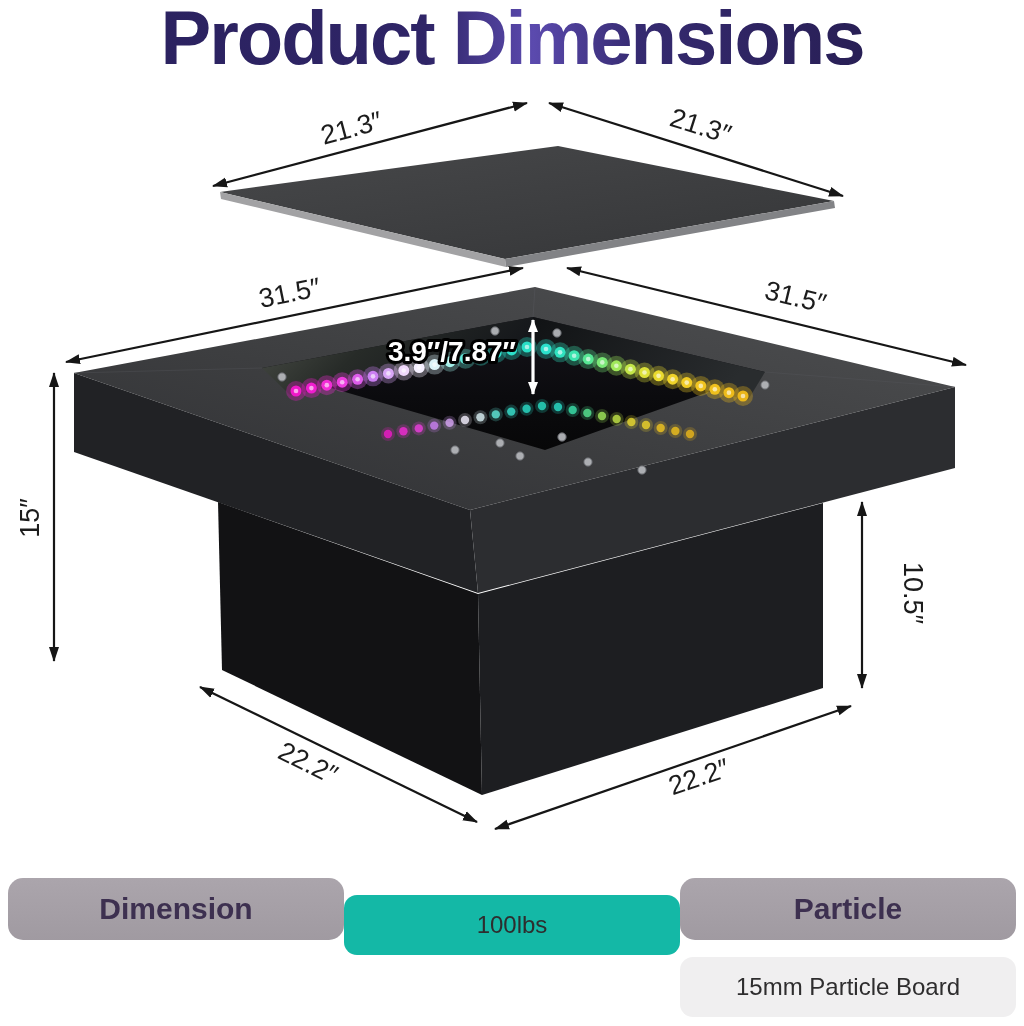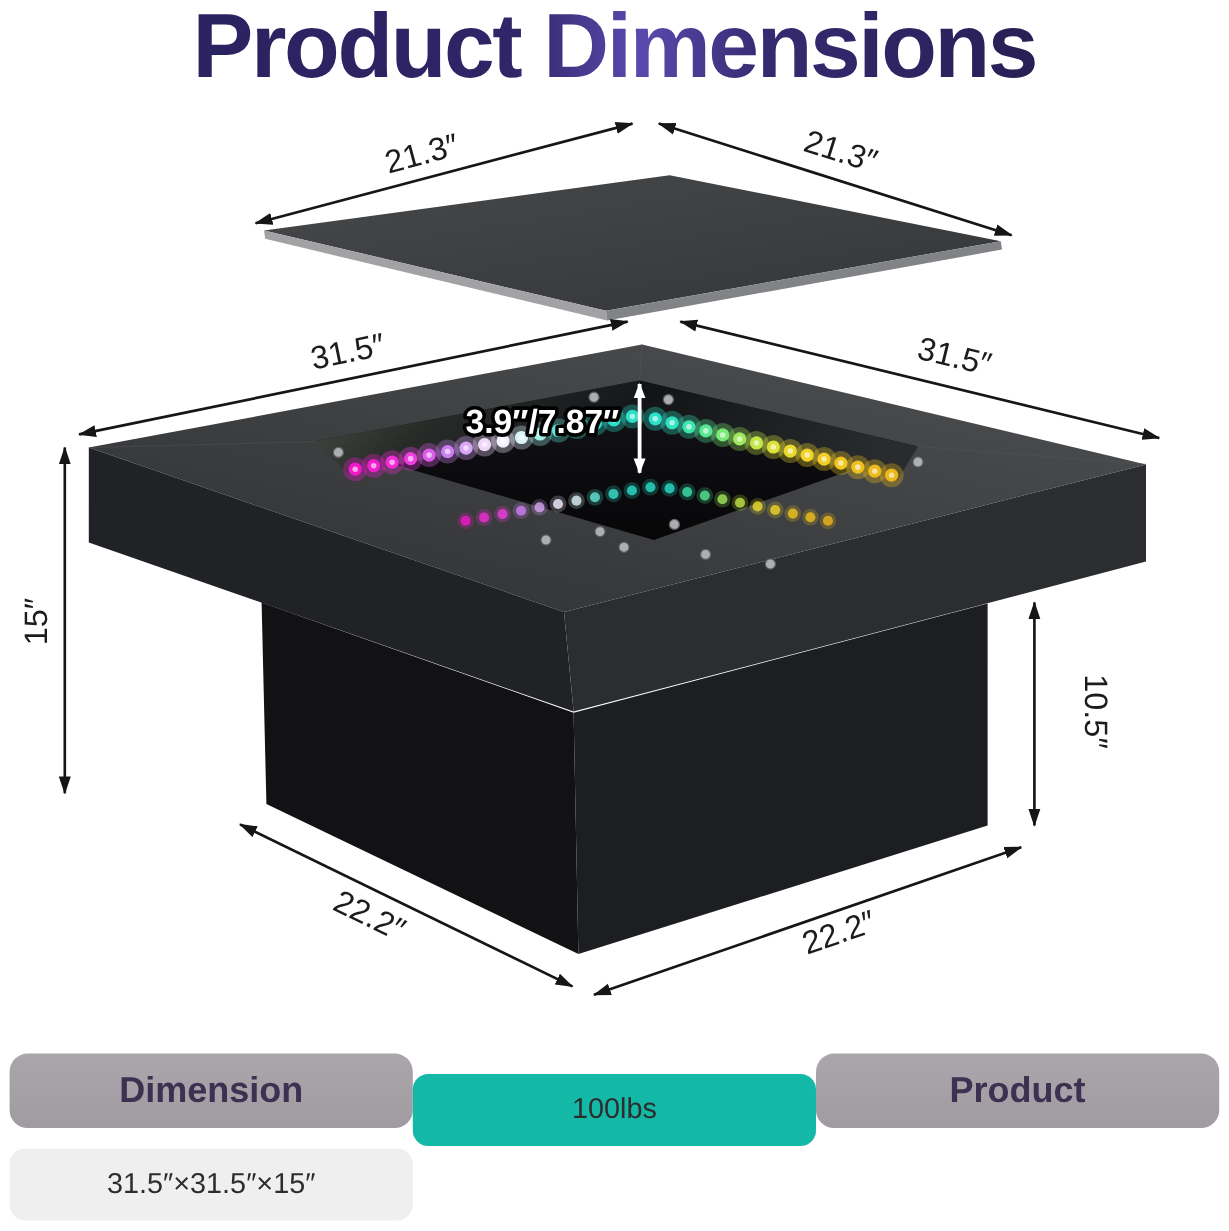--- a/index.html
+++ b/index.html
@@ -261,21 +261,21 @@
     <text class="dim" x="913" y="602" transform="rotate(90 913 593)">10.5″</text>
     <text class="dim-inverse" x="452" y="361">3.9″/7.87″</text>
     <text class="dim" x="308" y="772" transform="rotate(26 308 763)">22.2″</text>
     <text class="dim" x="699" y="786" transform="rotate(-19 699 777)">22.2″</text>
   </g>
 </svg>
 
 <div class="specs">
   <div class="spec-col">
     <div class="spec-header" style="color: rgb(61, 48, 80);">Dimension</div>
-    <div class="spec-value" style="background: rgb(240, 239, 240); color: rgb(46, 45, 46);">31.5″×31.5″×15″</div>
   </div>
   <div class="spec-col">
     <div class="spec-value" style="background: #14b8a6; color: rgb(46, 45, 46);">100lbs</div>
   </div>
   <div class="spec-col">
-    <div class="spec-header" style="color: rgb(61, 48, 80);">Product</div>
+    <div class="spec-header" style="color: rgb(61, 48, 80);">Particle</div>
+    <div class="spec-value" style="background: rgb(240, 239, 240); color: rgb(46, 45, 46);">15mm Particle Board</div>
   </div>
 </div>
 
 </body></html>

